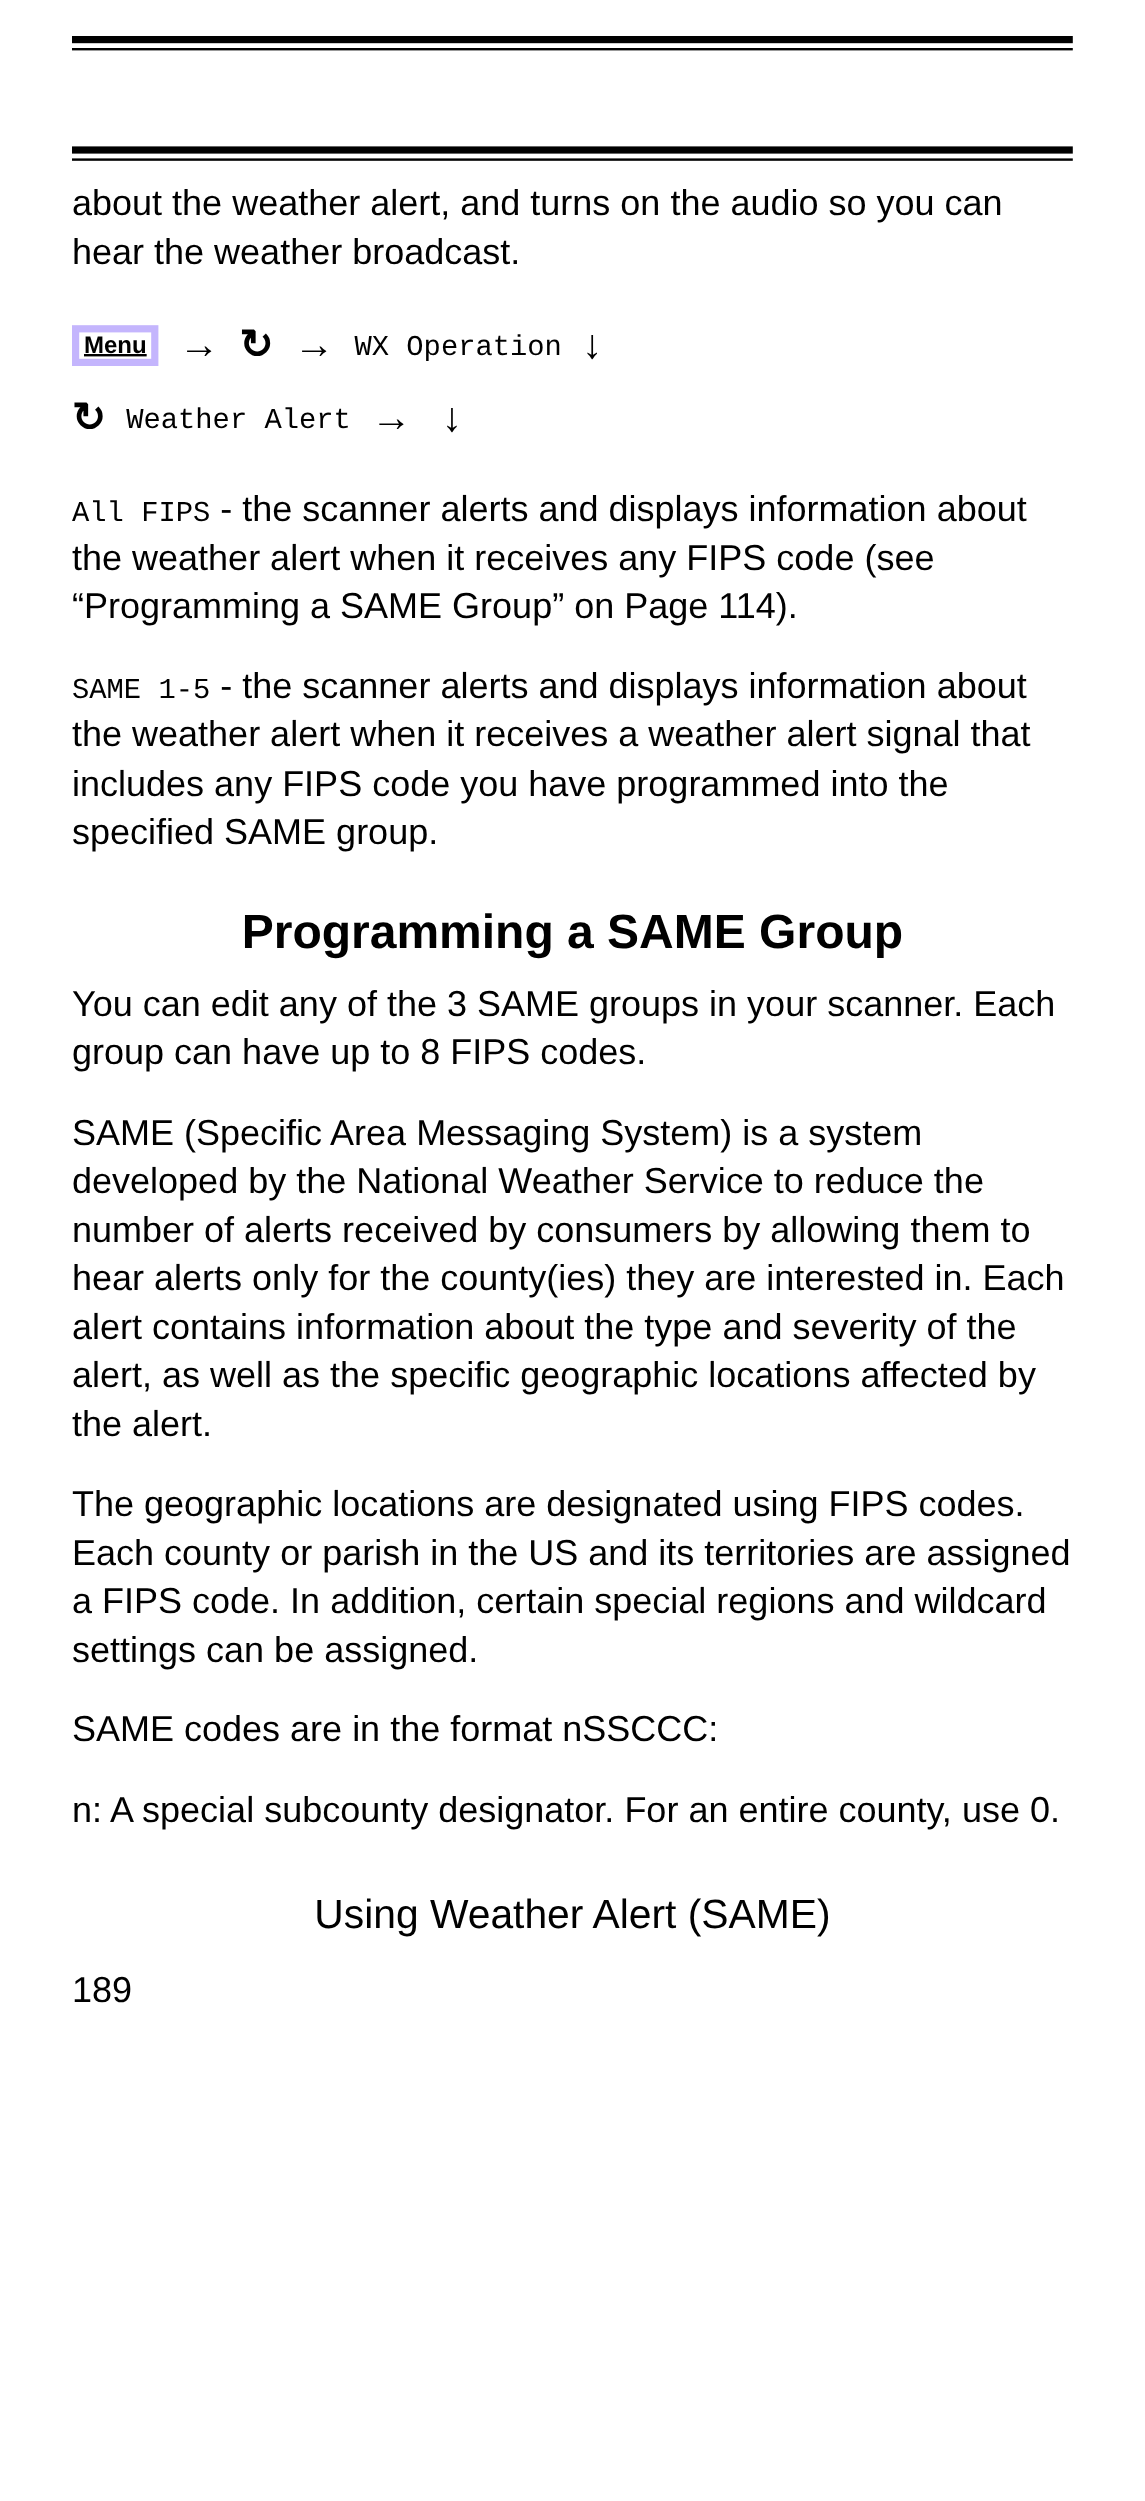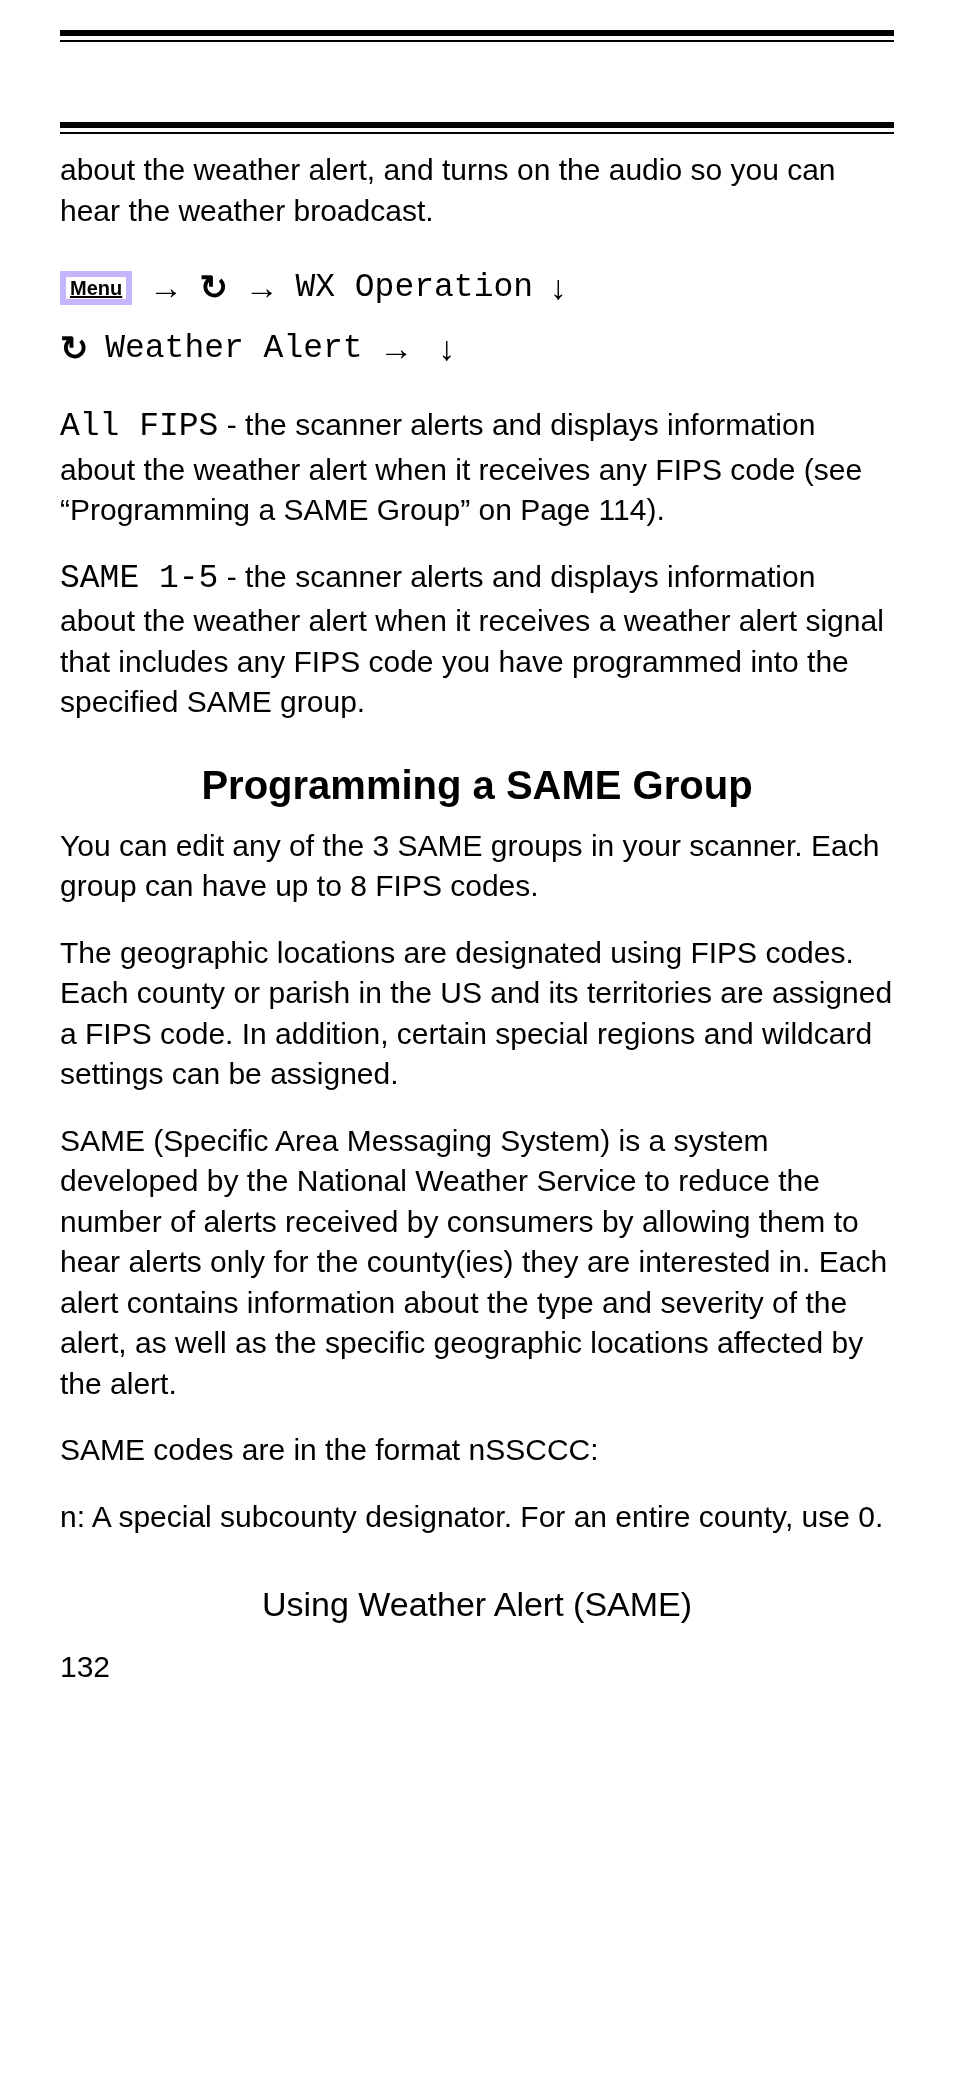--- a/index.html
+++ b/index.html
@@ -31,21 +31,21 @@
     margin-top: 80px;
     margin-bottom: 16px;
   }
   p.body {
     font-size: 30px;
     line-height: 1.35;
     margin: 0 0 26px 0;
   }
   .mono {
     font-family: "Courier New", Courier, monospace;
-    font-size: 33px;
+    font-size: 24px;
     text-align: center;
   }
   .menu-box {
     display: inline-block;
     border: 6px solid #c4b5fd;
     font-size: 20px;
     font-weight: bold;
     padding: 0 4px;
     line-height: 1.1;
     vertical-align: middle;
@@ -128,25 +128,25 @@
   </p>
 
   <p class="body">
     <span class="mono">SAME 1-5</span><span> - the scanner alerts and displays information about the weather alert when it receives a weather alert signal that includes any FIPS code you have programmed into the specified SAME group.</span>
   </p>
 
   <h2 class="section">Programming a SAME Group</h2>
 
   <p class="body">You can edit any of the 3 SAME groups in your scanner. Each group can have up to 8 FIPS codes.</p>
 
+  <p class="body">SAME (Specific Area Messaging System) is a system developed by the National Weather Service to reduce the number of alerts received by consumers by allowing them to hear alerts only for the county(ies) they are interested in. Each alert contains information about the type and severity of the alert, as well as the specific geographic locations affected by the alert.</p>
+
   <p class="body">The geographic locations are designated using FIPS codes. Each county or parish in the US and its territories are assigned a FIPS code. In addition, certain special regions and wildcard settings can be assigned.</p>
-
-  <p class="body">SAME (Specific Area Messaging System) is a system developed by the National Weather Service to reduce the number of alerts received by consumers by allowing them to hear alerts only for the county(ies) they are interested in. Each alert contains information about the type and severity of the alert, as well as the specific geographic locations affected by the alert.</p>
 
   <p class="body">SAME codes are in the format nSSCCC:</p>
 
   <p class="body">n: A special subcounty designator. For an entire county, use 0.</p>
 
   <div class="footer-title">Using Weather Alert (SAME)</div>
 
-  <div class="page-num">132</div>
+  <div class="page-num">189</div>
 
 </div>
 
 </body></html>

